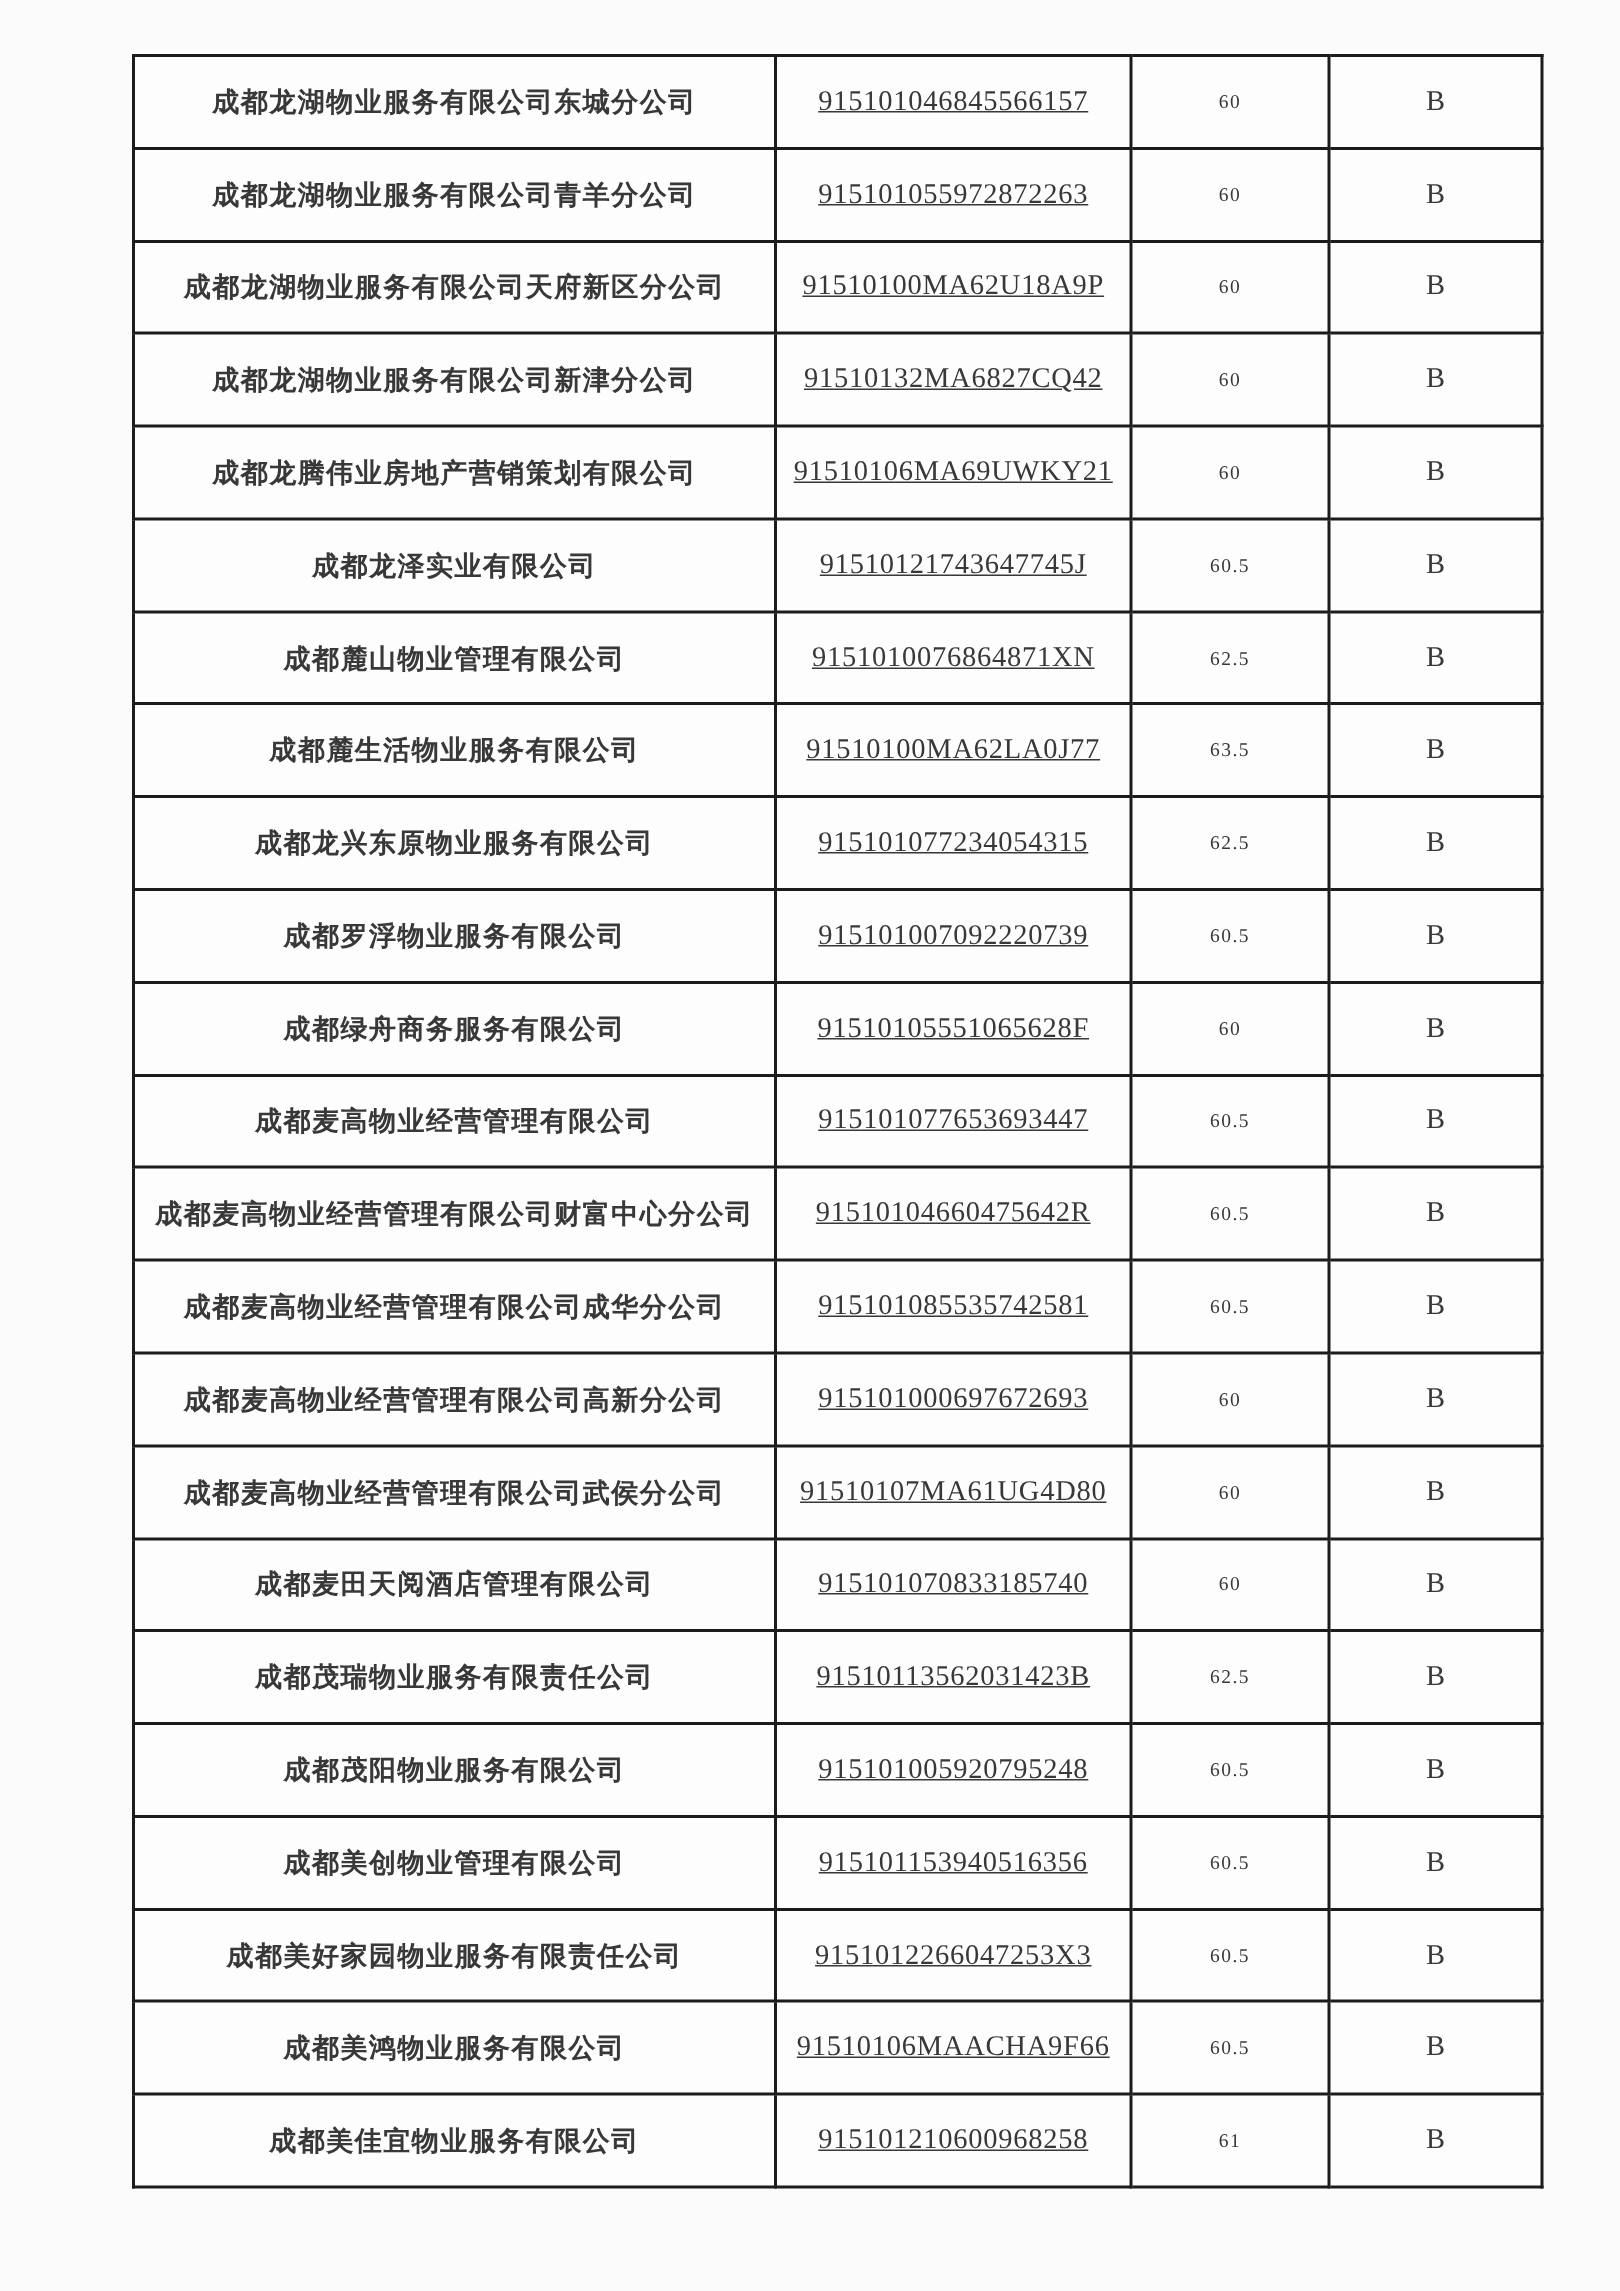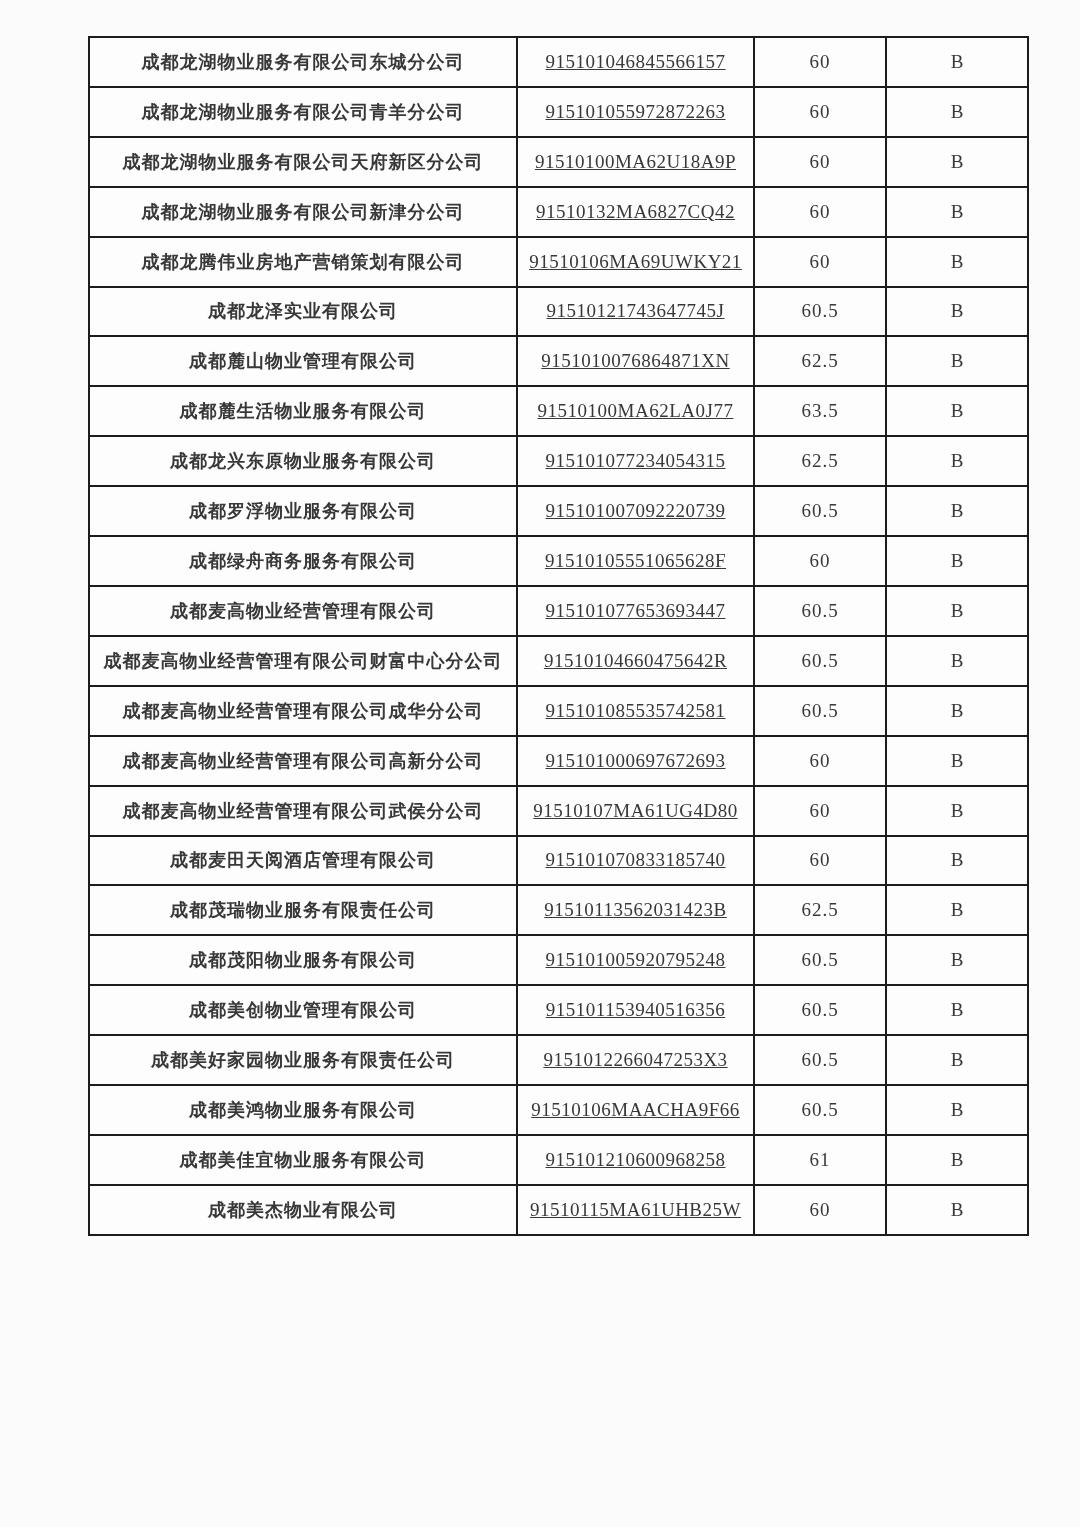--- a/index.html
+++ b/index.html
@@ -15,21 +15,21 @@
     position: relative;
     width: 1080px;
     height: 1527px;
     background: #fbfbfb;
   }
   table.rating-table {
     position: absolute;
     left: 88px;
     top: 36px;
     width: 939px;
-    height: 1200px;
+    height: 1423px;
     border-collapse: collapse;
     table-layout: fixed;
     background: #fdfdfd;
   }
   table.rating-table td {
     border: 2px solid #1c1c1c;
     text-align: center;
     vertical-align: middle;
     color: #383838;
     padding: 0 6px;
@@ -42,21 +42,21 @@
     font-weight: 600;
     color: #3a3a3a;
   }
   td.c-code {
     font-size: 19px;
     letter-spacing: 0.5px;
     color: #3d3d3d;
     text-decoration: underline;
   }
   td.c-score {
-    font-size: 19px;
+    font-size: 13px;
     letter-spacing: 1px;
     color: #3d3d3d;
   }
   td.c-grade {
     font-size: 19px;
     color: #3d3d3d;
   }
 </style>
 </head>
 <body style="background: rgb(251, 251, 251);">
@@ -226,21 +226,15 @@
     <td class="c-grade">B</td>
   </tr>
 
   <tr>
     <td class="c-name">成都美佳宜物业服务有限公司</td>
     <td class="c-code">915101210600968258</td>
     <td class="c-score">61</td>
     <td class="c-grade">B</td>
   </tr>
 
-  <tr>
-    <td class="c-name">成都美杰物业有限公司</td>
-    <td class="c-code">91510115MA61UHB25W</td>
-    <td class="c-score">60</td>
-    <td class="c-grade">B</td>
-  </tr>
 </tbody>
   </table>
 </div>
 
 </body></html>

